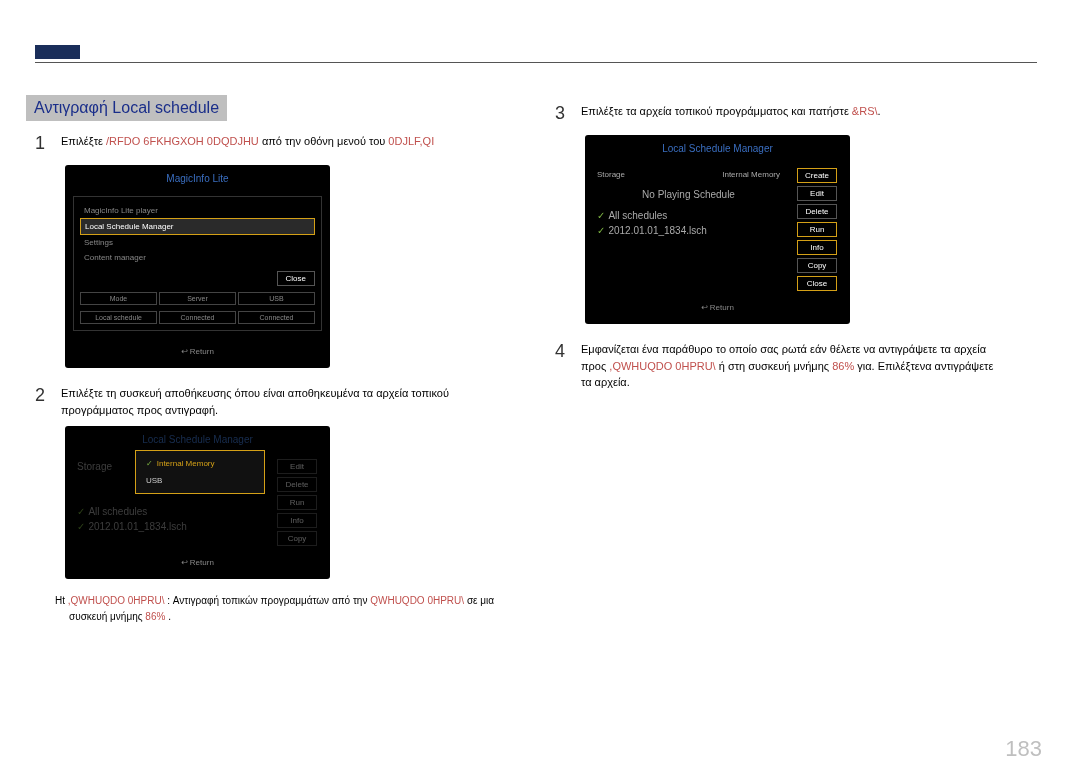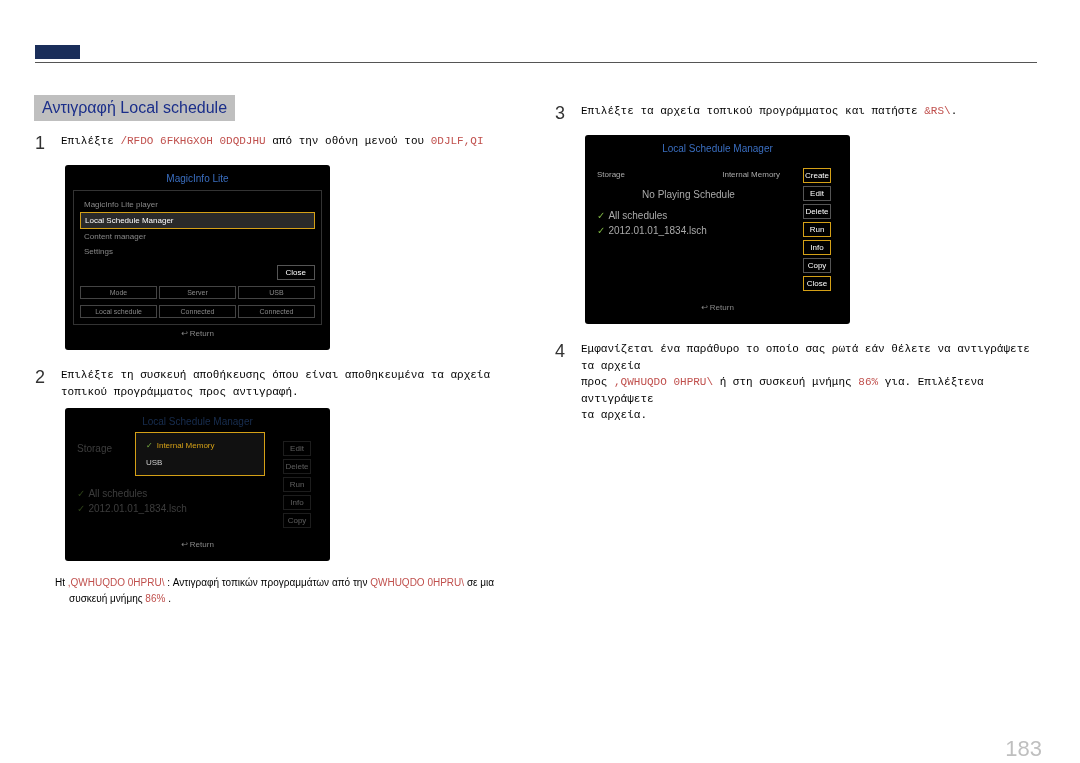--- a/index.html
+++ b/index.html
@@ -23,21 +23,21 @@
     position: absolute;
     top: 45px;
     left: 35px;
     width: 45px;
     height: 14px;
     background: #1a2e5a;
   }
   .section-title {
     position: absolute;
     top: 95px;
-    left: 34px;
+    left: 26px;
     background: #bfbfbf;
     color: #1a2e8a;
     font-size: 16px;
     padding: 4px 8px;
   }
   .col-left {
     position: absolute;
     left: 35px;
     top: 130px;
     width: 460px;
@@ -54,42 +54,41 @@
     margin-bottom: 8px;
     font-size: 11px;
     line-height: 1.5;
   }
   .step-num {
     font-size: 18px;
     color: #333;
     flex-shrink: 0;
     width: 14px;
   }
-  .step-text { flex: 1; padding-top: 3px; font-family: Liberation Mono, monospace; }
+  .step-text { flex: 1; padding-top: 3px; }
   .red { color: #c0504d; }
   .gold { color: #b8860b; }
   .mock {
     background: #000;
     border-radius: 3px;
     margin: 8px 0 14px 30px;
     color: #fff;
     font-size: 9px;
     position: relative;
     padding: 8px;
   }
   .mock-title {
     text-align: center;
     color: #3a6ec0;
     font-size: 10px;
-    margin-bottom: 6px;
   }
   .mock-menu {
     border: 1px solid #333;
     padding: 6px;
-    margin: 0 0;
+    margin: 12px 0;
   }
   .mock-item {
     padding: 3px 4px;
     font-size: 8px;
     color: #888;
   }
   .mock-item.sel {
     border: 1px solid #d4a017;
     color: #fff;
     background: #2a2a2a;
@@ -153,21 +152,21 @@
     font-size: 10px;
     margin-bottom: 6px;
     width: 100%;
   }
   .check { color: #7cb342; margin-right: 3px; }
   .mock2-row { font-size: 10px; color: #aaa; padding: 2px 4px; }
   .sidebar-btn {
     border: 1px solid #555;
     padding: 2px 0;
     font-size: 8px;
-    width: 28px;
+    width: 40px;
     text-align: center;
   }
   .sidebar-btn.gold { border-color: #d4a017; color: #fff; }
   .popup-overlay {
     position: absolute;
     top: 24px;
     left: 70px;
     border: 1px solid #d4a017;
     background: #111;
     padding: 4px;
@@ -219,22 +218,22 @@
       <span> από την οθόνη μενού του </span>
       <span class="red">0DJLF,QI</span>
     </div>
   </div>
 
   <div class="mock" style="width:265px;">
     <div class="mock-title">MagicInfo Lite</div>
     <div class="mock-menu">
       <div class="mock-item">MagicInfo Lite player</div>
       <div class="mock-item sel">Local Schedule Manager</div>
+      <div class="mock-item">Settings</div>
       <div class="mock-item">Content manager</div>
-      <div class="mock-item">Settings</div>
       <div class="mock-btn-row"><span class="mock-btn">Close</span></div>
       <div class="mock-grid">
         <div class="mock-cell">Mode</div>
         <div class="mock-cell">Server</div>
         <div class="mock-cell">USB</div>
       </div>
       <div class="mock-grid">
         <div class="mock-cell">Local schedule</div>
         <div class="mock-cell">Connected</div>
         <div class="mock-cell">Connected</div>

